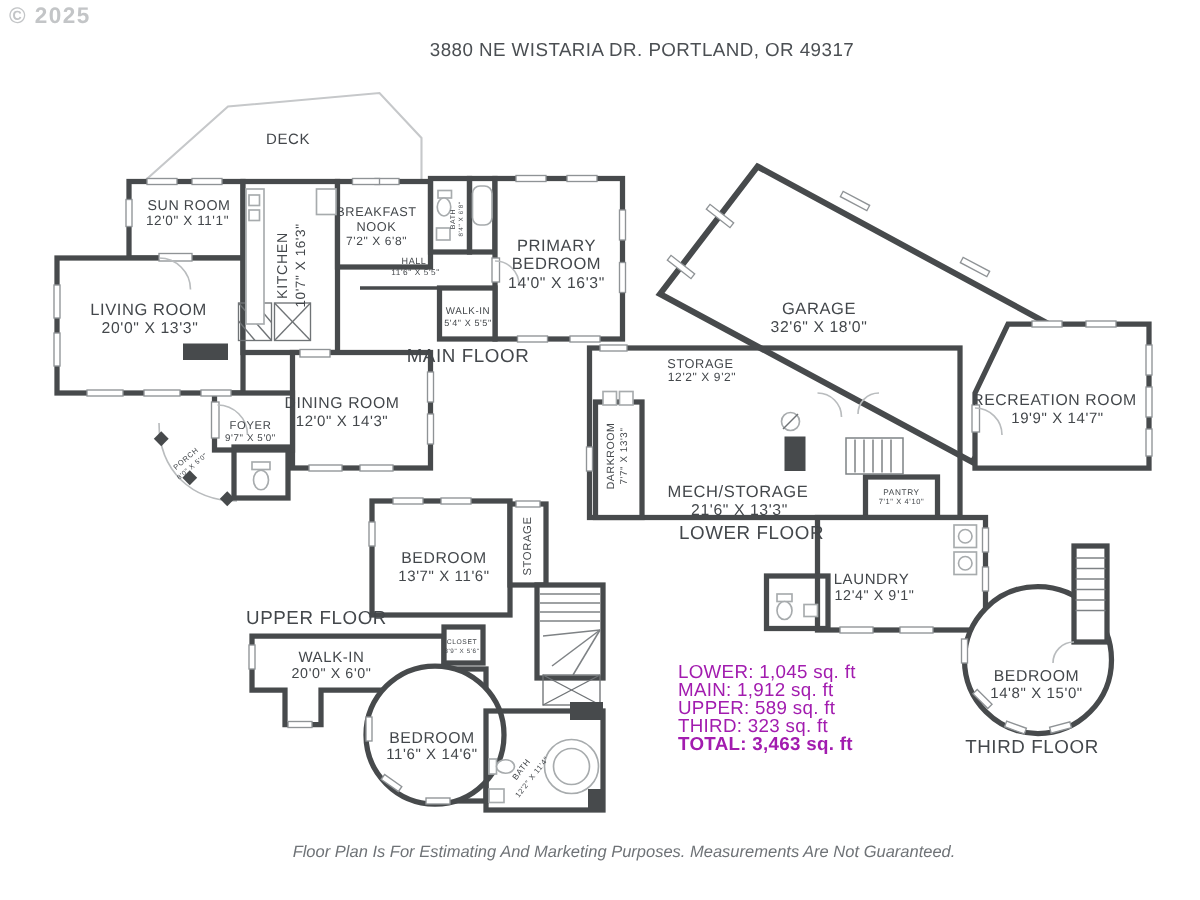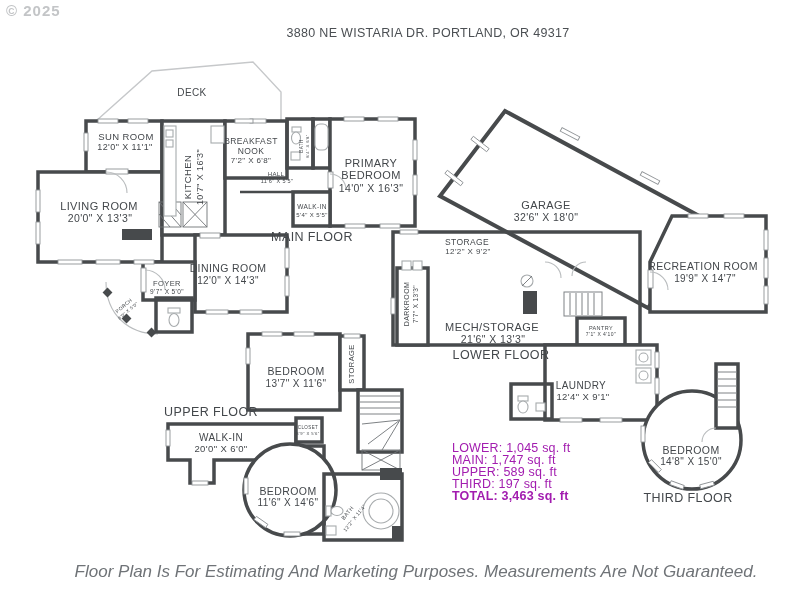--- a/index.html
+++ b/index.html
@@ -7,21 +7,21 @@
          font-family:"Liberation Sans",sans-serif;}
   #plan{position:absolute;left:0;top:0;}
   .copyright{position:absolute;left:6px;top:2px;font-size:15px;font-weight:600;
              color:#c3c5c7;letter-spacing:1px;}
   .address{position:absolute;left:428px;top:26px;transform:translateX(-50%);
            white-space:nowrap;font-size:12.5px;color:#4b4f53;letter-spacing:.3px;}
   .summary{position:absolute;left:452px;top:443px;font-size:12.5px;color:#a21caf;
            line-height:11.9px;letter-spacing:.2px;}
   .summary .total{font-weight:bold;}
   .disclaimer{position:absolute;left:416px;top:562px;transform:translateX(-50%);
-              white-space:nowrap;font-style:italic;font-size:17px;color:#6f7377;}
+              white-space:nowrap;font-style:italic;font-size:11px;color:#6f7377;}
   
   .wall{fill:#fff;stroke:#474a4c;stroke-width:3.5;}
   .wallr{fill:none;stroke:#474a4c;stroke-width:3.5;} 
   .wallg{fill:none;stroke:#474a4c;stroke-width:4;}
   .solid{fill:#474a4c;stroke:none;}
   .light{fill:#fff;stroke:#c6c8ca;stroke-width:1.4;}
   .fix{fill:#fff;stroke:#a7abad;stroke-width:1.1;}
   .win{fill:#fff;stroke:#8f9396;stroke-width:.9;}
   .tread{stroke:#7e8285;stroke-width:1;fill:none;}
   .hatch{stroke:#6f7376;stroke-width:.9;fill:none;}
@@ -308,20 +308,20 @@
     <text x="211" y="416" font-size="12.5" text-anchor="middle" letter-spacing=".5">UPPER FLOOR</text>
     <text x="688" y="502" font-size="12.5" text-anchor="middle" letter-spacing=".5">THIRD FLOOR</text>
   </g>
 </svg>
 
   <div class="copyright">© 2025</div>
   <div class="address">3880 NE WISTARIA DR. PORTLAND, OR 49317</div>
 
   <div class="summary">
     <div>LOWER: 1,045 sq. ft</div>
-    <div>MAIN: 1,747 sq. ft</div>
+    <div>MAIN: 1,912 sq. ft</div>
     <div>UPPER: 589 sq. ft</div>
-    <div>THIRD: 197 sq. ft</div>
+    <div>THIRD: 323 sq. ft</div>
     <div class="total">TOTAL: 3,463 sq. ft</div>
   </div>
 
   <div class="disclaimer">Floor Plan Is For Estimating And Marketing Purposes. Measurements Are Not Guaranteed.</div>
 </div>
 
 </body></html>

